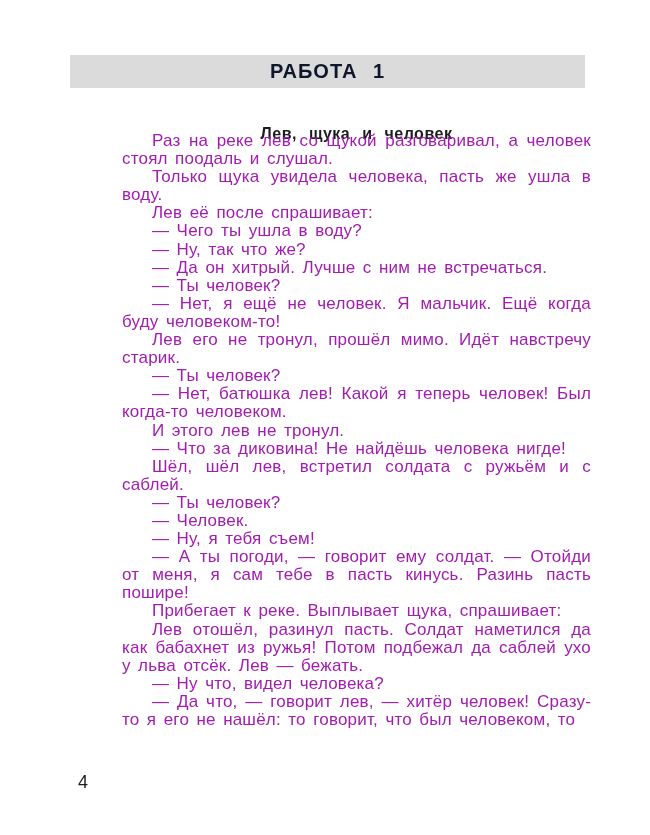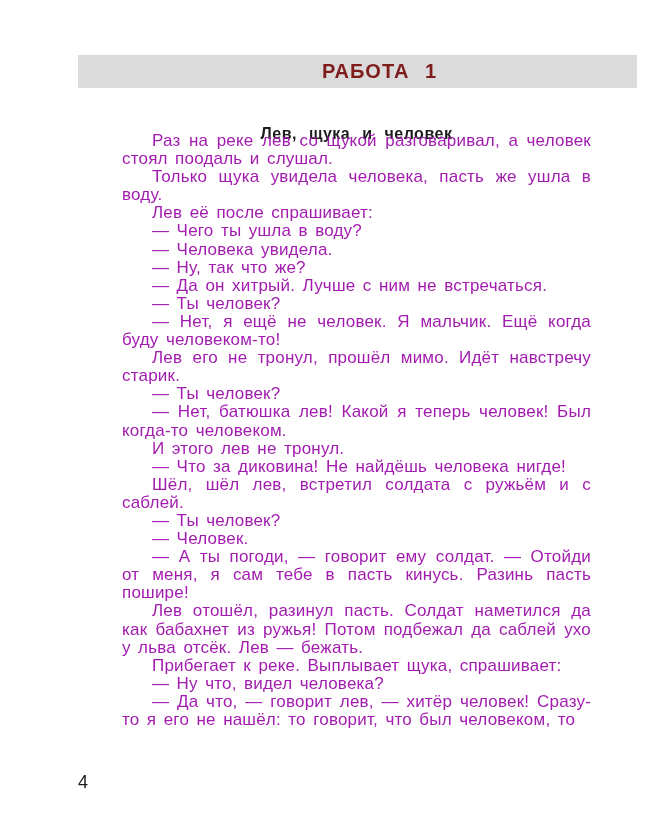--- a/index.html
+++ b/index.html
@@ -11,34 +11,33 @@
     position: relative;
     width: 650px;
     height: 835px;
     background: #ffffff;
     font-family: "Liberation Sans", sans-serif;
     color: #1a1a1a;
     overflow: hidden;
   }
   .work-banner {
     position: absolute;
-    left: 78px;
+    left: 70px;
     top: 55px;
     width: 515px;
     height: 33px;
     background: #dbdbdb;
     display: flex;
     align-items: center;
     justify-content: center;
     font-size: 20px;
     font-weight: bold;
     letter-spacing: 1px;
     word-spacing: 9px;
-    color: #7f1d1d;
-    padding-left: 44px;
+    color: #0f172a;
   }
   .story-title {
     position: absolute;
     left: 122px;
     top: 114px;
     width: 469px;
     text-align: center;
     font-size: 16px;
     font-weight: bold;
     letter-spacing: 0.5px;
@@ -77,35 +76,35 @@
 
   <div class="work-banner">РАБОТА 1</div>
 
   <h1 class="story-title">Лев, щука и человек</h1>
 
   <div class="story-text">
     <p>Раз на реке лев со щукой разговаривал, а человек стоял поодаль и слушал.</p>
     <p>Только щука увидела человека, пасть же ушла в воду.</p>
     <p>Лев её после спрашивает:</p>
     <p>— Чего ты ушла в воду?</p>
-    <p>— Человека увидела.</p>
     <p>— Ну, так что же?</p>
     <p>— Да он хитрый. Лучше с ним не встречаться.</p>
     <p>— Ты человек?</p>
     <p>— Нет, я ещё не человек. Я мальчик. Ещё когда буду человеком-то!</p>
     <p>Лев его не тронул, прошёл мимо. Идёт навстречу старик.</p>
     <p>— Ты человек?</p>
     <p>— Нет, батюшка лев! Какой я теперь человек! Был когда-то человеком.</p>
     <p>И этого лев не тронул.</p>
     <p>— Что за диковина! Не найдёшь человека нигде!</p>
     <p>Шёл, шёл лев, встретил солдата с ружьём и с саблей.</p>
     <p>— Ты человек?</p>
     <p>— Человек.</p>
+    <p>— Ну, я тебя съем!</p>
     <p>— А ты погоди, — говорит ему солдат. — Отойди от меня, я сам тебе в пасть кинусь. Разинь пасть пошире!</p>
+    <p>Прибегает к реке. Выплывает щука, спрашивает:</p>
     <p>Лев отошёл, разинул пасть. Солдат наметился да как бабахнет из ружья! Потом подбежал да саблей ухо у льва отсёк. Лев — бежать.</p>
-    <p>Прибегает к реке. Выплывает щука, спрашивает:</p>
     <p>— Ну что, видел человека?</p>
     <p>— Да что, — говорит лев, — хитёр человек! Сразу-то я его не нашёл: то говорит, что был человеком, то</p>
   </div>
 
   <div class="page-number">4</div>
 
 </div>
 
 </body></html>

